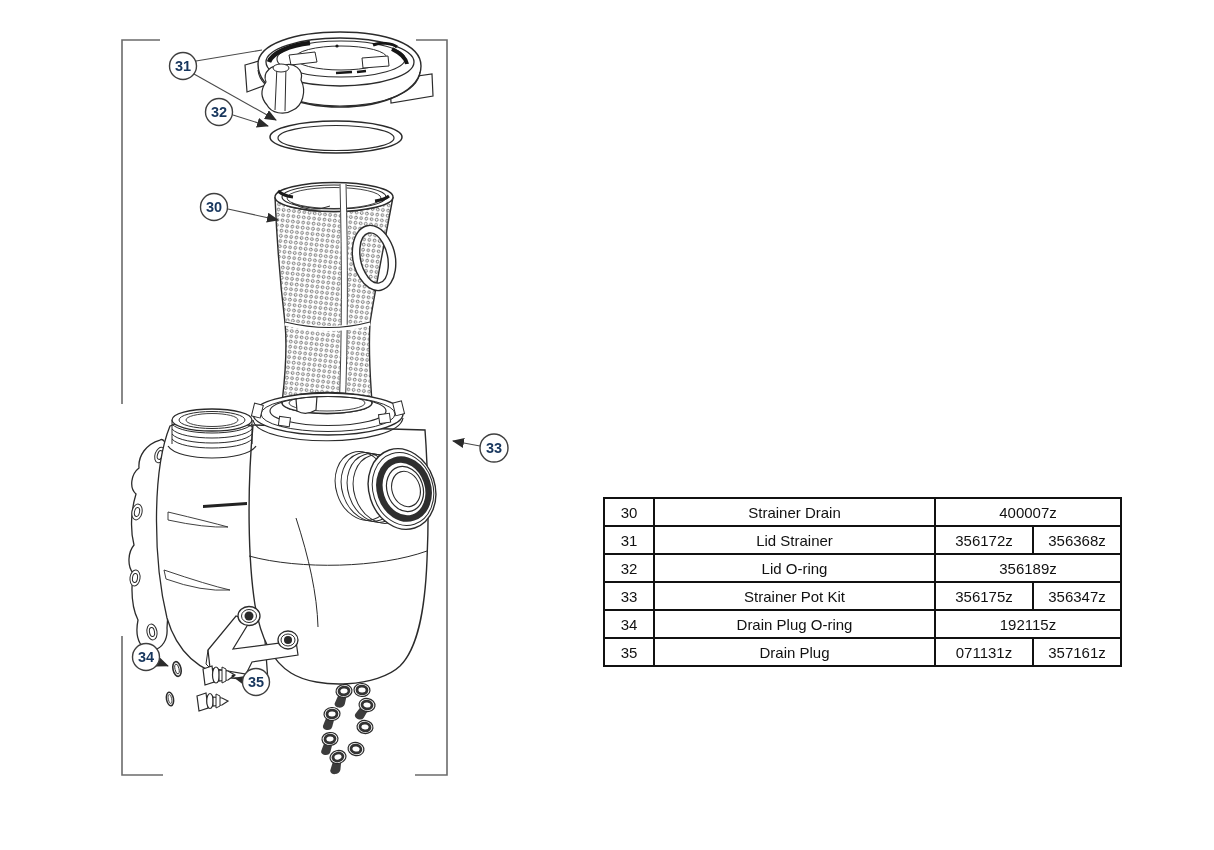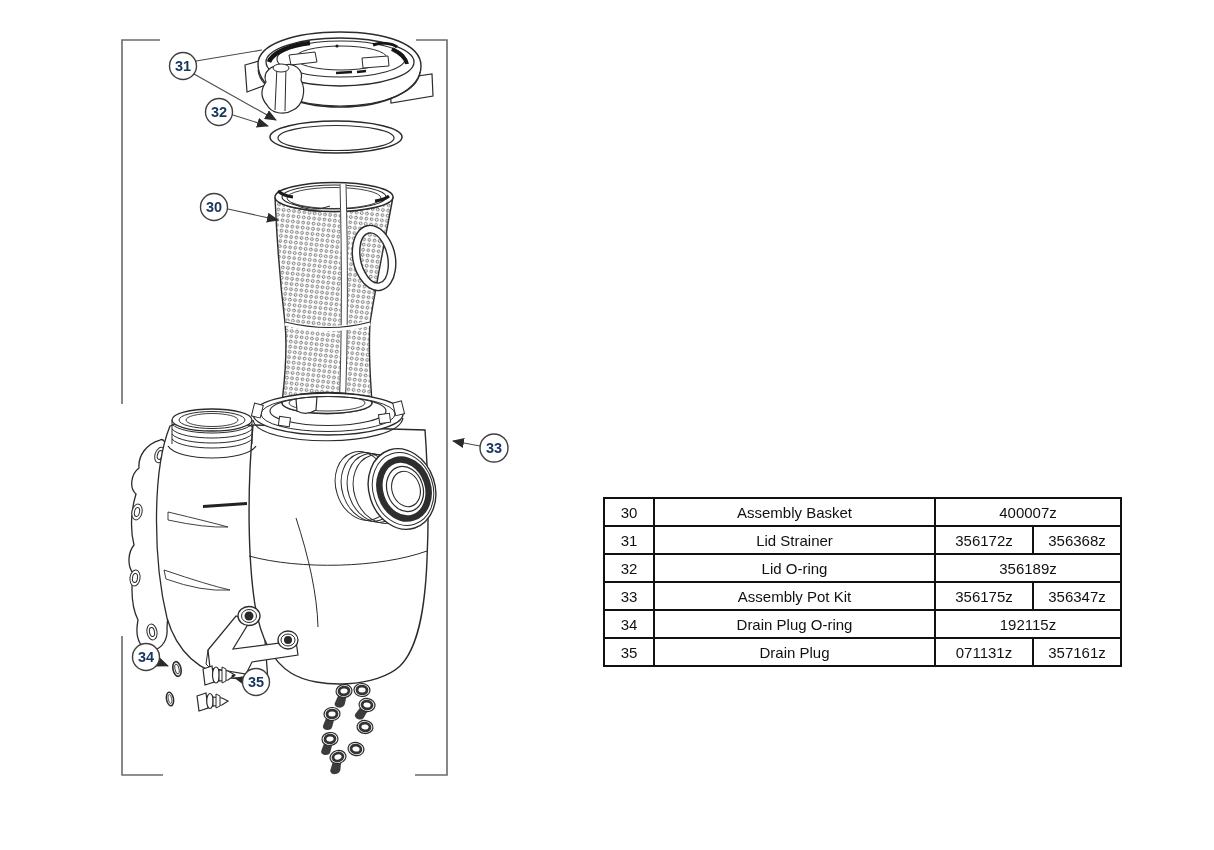--- a/index.html
+++ b/index.html
@@ -268,37 +268,37 @@
 <table id="parts-table">
   <colgroup>
     <col style="width:50px">
         <col style="width:281px">
         <col style="width:98px">
         <col style="width:88px">
   </colgroup>
   <tbody>
     <tr>
       <td>30</td>
-      <td>Assembly Basket</td>
+      <td>Strainer Drain</td>
       <td colspan="2">400007z</td>
     </tr>
     <tr>
       <td>31</td>
       <td>Lid Strainer</td>
       <td>356172z</td>
       <td>356368z</td>
     </tr>
     <tr>
       <td>32</td>
       <td>Lid O-ring</td>
       <td colspan="2">356189z</td>
     </tr>
     <tr>
       <td>33</td>
-      <td>Assembly Pot Kit</td>
+      <td>Strainer Pot Kit</td>
       <td>356175z</td>
       <td>356347z</td>
     </tr>
     <tr>
       <td>34</td>
       <td>Drain Plug O-ring</td>
       <td colspan="2">192115z</td>
     </tr>
     <tr>
       <td>35</td>

